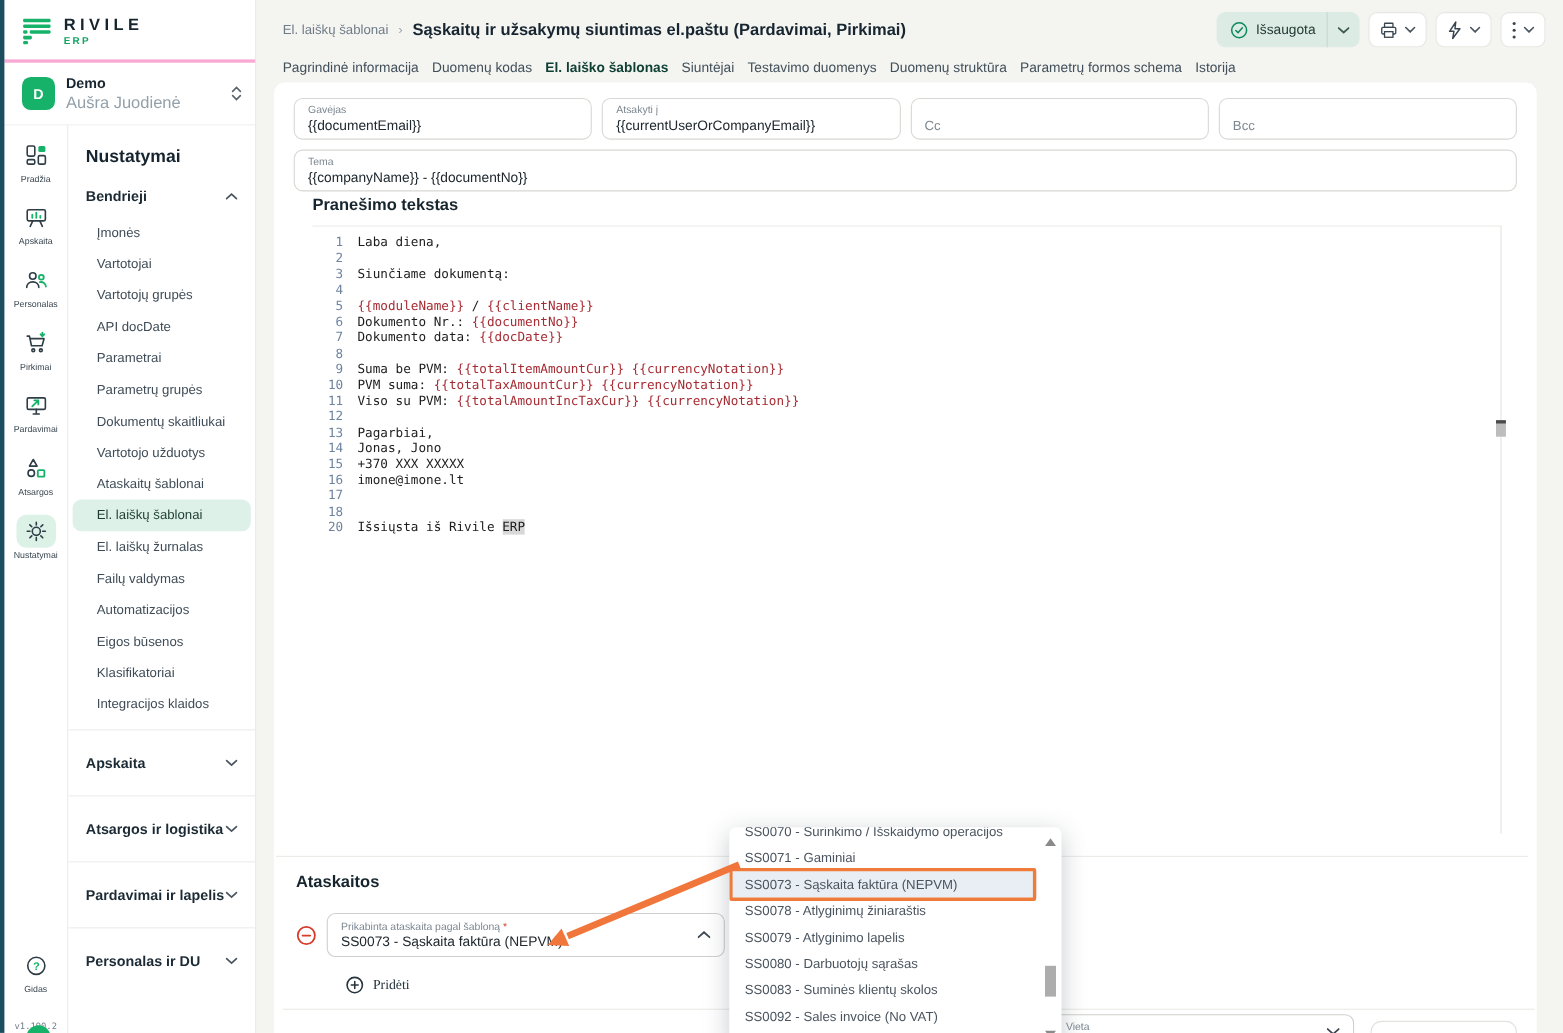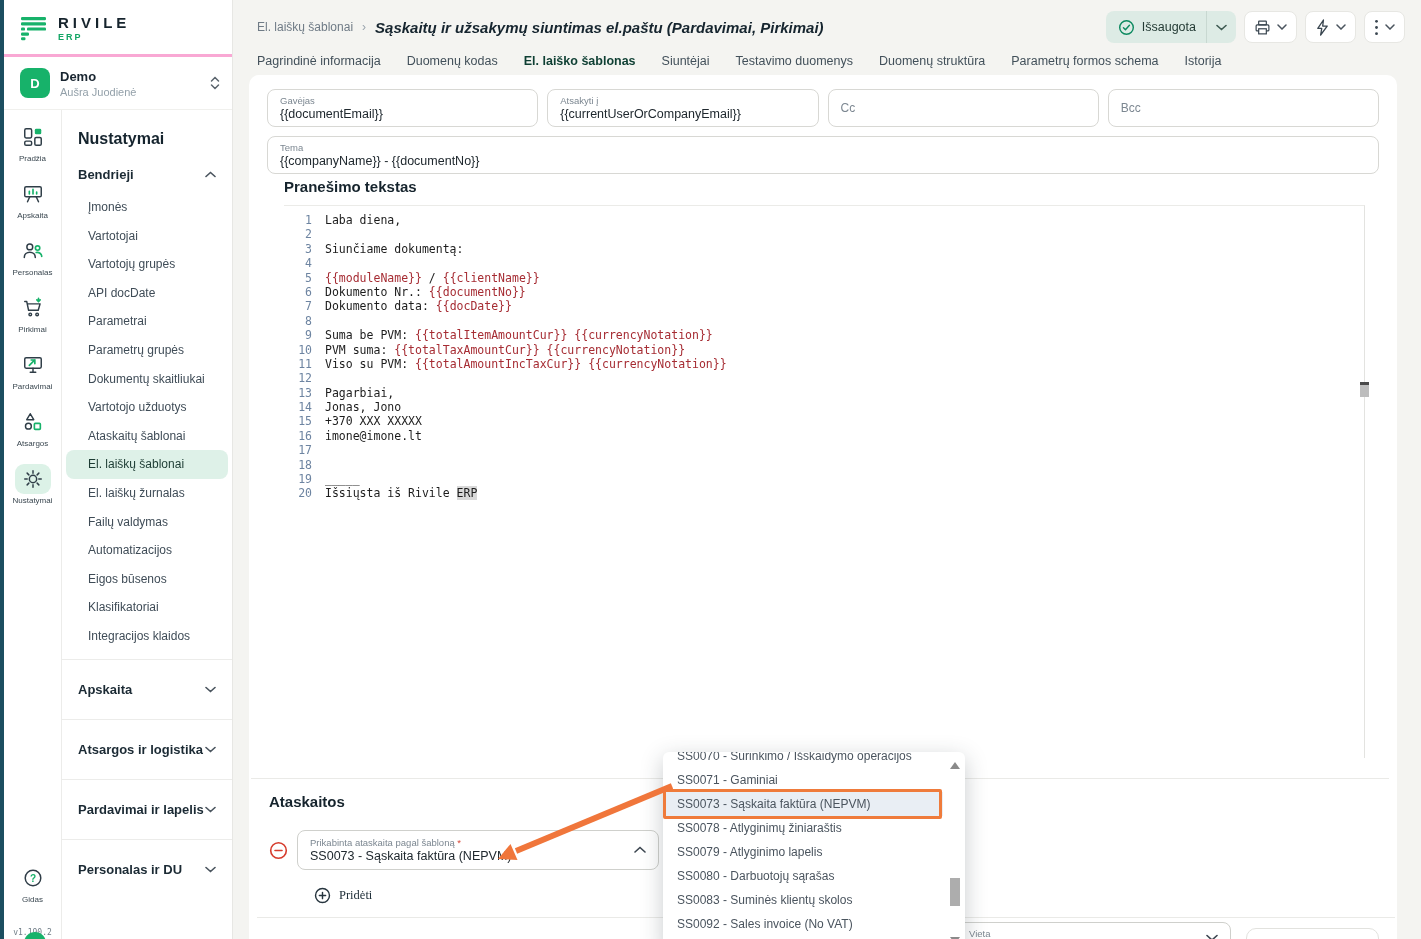--- a/index.html
+++ b/index.html
@@ -9,21 +9,21 @@
   .accent-strip { position:absolute; left:0; top:0; width:4px; height:100%; background:#1c4e60; z-index:60; }
 
   
   .sidebar { position:absolute; left:4px; top:0; width:229px; height:100%; background:#fff; border-right:1px solid #e7e7e4; display:flex; flex-direction:column; z-index:10; }
   .logo-row { display:flex; align-items:center; gap:10px; padding:14px 14px 12px 16px; border-bottom:3px solid #f9a8d4; }
   .logo-name { font-size:15px; font-weight:bold; letter-spacing:4px; color:#16242d; }
   .logo-sub { font-size:9px; font-weight:bold; letter-spacing:2px; color:#12a564; margin-top:1px; }
   .org-row { display:flex; align-items:center; gap:10px; padding:11px 12px 11px 16px; border-bottom:1px solid #f0f0ed; }
   .avatar { width:30px; height:30px; border-radius:8px; background:#17b26a; color:#fff; font-size:13px; font-weight:bold; display:flex; align-items:center; justify-content:center; }
   .org-name { font-size:13px; font-weight:bold; color:#182530; }
-  .org-user { font-size:11px; color:#93a0a9; margin-top:2px; }
+  .org-user { font-size:15px; color:#93a0a9; margin-top:2px; }
   .org-caret { margin-left:auto; }
 
   .side-body { flex:1; display:flex; min-height:0; }
   .rail { width:57px; display:flex; flex-direction:column; align-items:center; padding-top:12px; }
   .rail-item { display:flex; flex-direction:column; align-items:center; gap:2px; width:50px; margin-bottom:16px; cursor:pointer; }
   .rail-ic { width:36px; height:30px; display:flex; align-items:center; justify-content:center; border-radius:9px; }
   .rail-item.active .rail-ic { background:#dcf2e7; }
   .rail-label { font-size:8px; color:#3a4750; }
   .rail-bottom { margin-top:auto; display:flex; flex-direction:column; align-items:center; padding-bottom:2px; }
   .version { font-family:"DejaVu Sans Mono", monospace; font-size:8px; color:#707d87; margin-top:8px; }
@@ -36,38 +36,38 @@
   .menu-item.active { background:#def1e8; color:#1d3c34; }
   .menu-divider { border-top:1px solid #ececea; margin:8px 0; }
   .group-collapsed { display:flex; justify-content:space-between; align-items:center; padding:14px 16px; font-size:13px; font-weight:bold; color:#1b2a34; cursor:pointer; }
 
   
   .main { position:absolute; left:233px; right:0; top:0; bottom:0; }
   .topbar { display:flex; align-items:center; justify-content:space-between; padding:11px 16px 4px 24px; }
   .crumbs { display:flex; align-items:center; gap:9px; }
   .crumb-parent { font-size:12px; color:#6f7b86; cursor:pointer; }
   .crumb-sep { font-size:12px; color:#9aa4ad; }
-  .page-title { font-size:15px; font-weight:bold; color:#16252f;font-style:italic; }
+  .page-title { font-size:15px; font-weight:bold; color:#16252f; }
   .actions { display:flex; gap:8px; align-items:center; }
   .save-btn { display:flex; height:32px; background:#ddebe5; border-radius:8px; cursor:pointer; }
   .save-main { display:flex; gap:7px; padding:0 10px 0 12px; align-items:center; font-size:12.5px; color:#243b35; }
   .save-div { width:1px; height:32px; background:#c8d8d1; }
   .save-caret { padding:0 9px; display:flex; align-items:center; }
   .icon-btn { height:32px; background:#fff; border:1px solid #e7e7e3; border-radius:8px; display:flex; align-items:center; justify-content:center; gap:6px; padding:0 9px; cursor:pointer; }
 
-  .tabs { display:flex; gap:26px; padding:7px 16px 0 24px; }
+  .tabs { display:flex; gap:12px; padding:7px 16px 0 24px; }
   .tab { font-size:12.5px; color:#42505a; padding-bottom:8px; cursor:pointer; border-bottom:3px solid transparent; }
   .tab.active { color:#0e3f33; font-weight:bold; border-bottom-color:#077a5c; }
 
   .card { position:absolute; left:16px; right:24px; top:75px; bottom:0; background:#fff; border-radius:10px 10px 0 0; }
   .fields-row { display:flex; gap:9px; padding:14px 18px 0; }
   .field { flex:1; border:1px solid #d8d8d4; border-radius:8px; height:38px; padding:5px 12px; background:#fff; cursor:text; }
   .flabel { font-size:9.5px; color:#7c8791; }
   .fvalue { font-size:12.5px; color:#20292f; margin-top:1px; }
-  .field.empty { display:flex; align-items:center; }
+  .field.empty { display:flex; align-items:flex-end; }
   .field.empty .flabel { font-size:12px; }
   .tema-row { padding:9px 18px 0; }
 
   .editor-heading { font-size:15px; font-weight:bold; color:#16242d; margin:4px 0 0 35px; }
   .editor { position:relative; margin:10px 32px 0 35px; border-top:1px solid #ebebe8; border-right:1px solid #e3e3e0; height:553px; font-family:"DejaVu Sans Mono", monospace; font-size:11.5px; padding-top:7px; cursor:text; }
   .code-line { display:flex; height:14.4px; line-height:14.4px; }
   .ln { width:28px; text-align:right; color:#6d84a1; flex-shrink:0; }
   .lc { padding-left:13px; color:#1c1c1c; white-space:pre; }
   .tok { color:#a62c33; }
   .seltext { background:#d8d8d8; }
@@ -473,24 +473,20 @@
           </div>
           <div class="code-line">
             <span class="ln">17</span>
             <span class="lc"></span>
           </div>
           <div class="code-line">
             <span class="ln">18</span>
             <span class="lc"></span>
           </div>
           <div class="code-line">
-            <span class="ln">19</span>
-            <span class="lc">_____</span>
-          </div>
-          <div class="code-line">
             <span class="ln">20</span>
             <span class="lc">Išsiųsta iš Rivile <span class="seltext">ERP</span></span>
           </div>
         </div>
       <div class="editor-thumb"></div>
     </div>
 
     <div class="section-divider"></div>
     <div class="reports">
       <div class="reports-heading">Ataskaitos</div>

